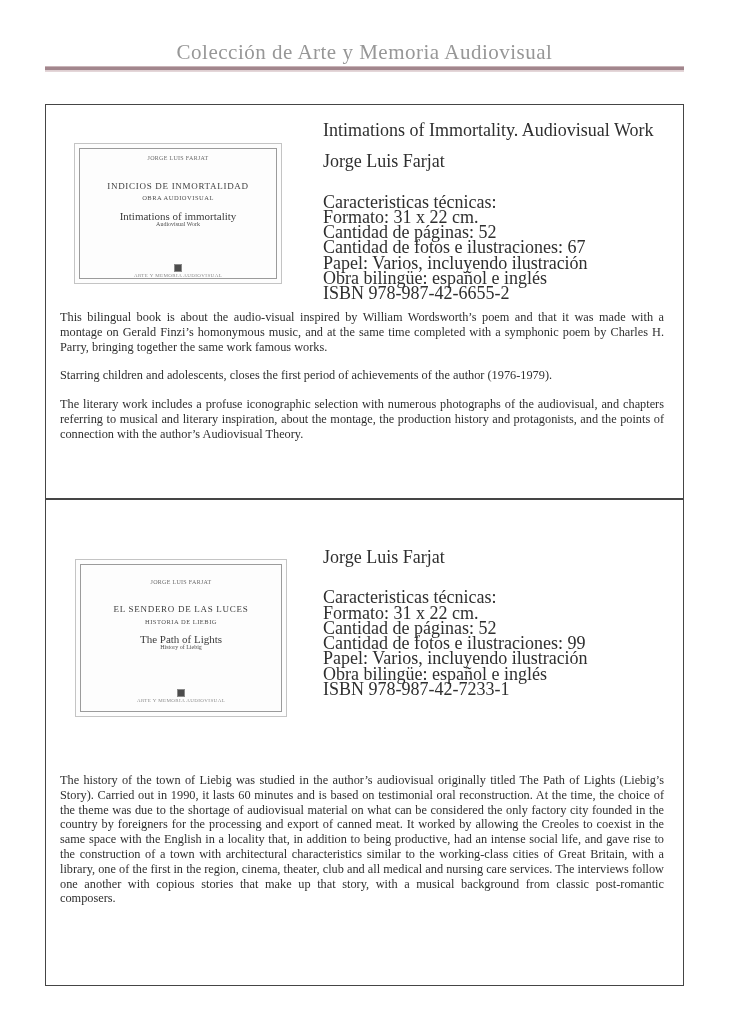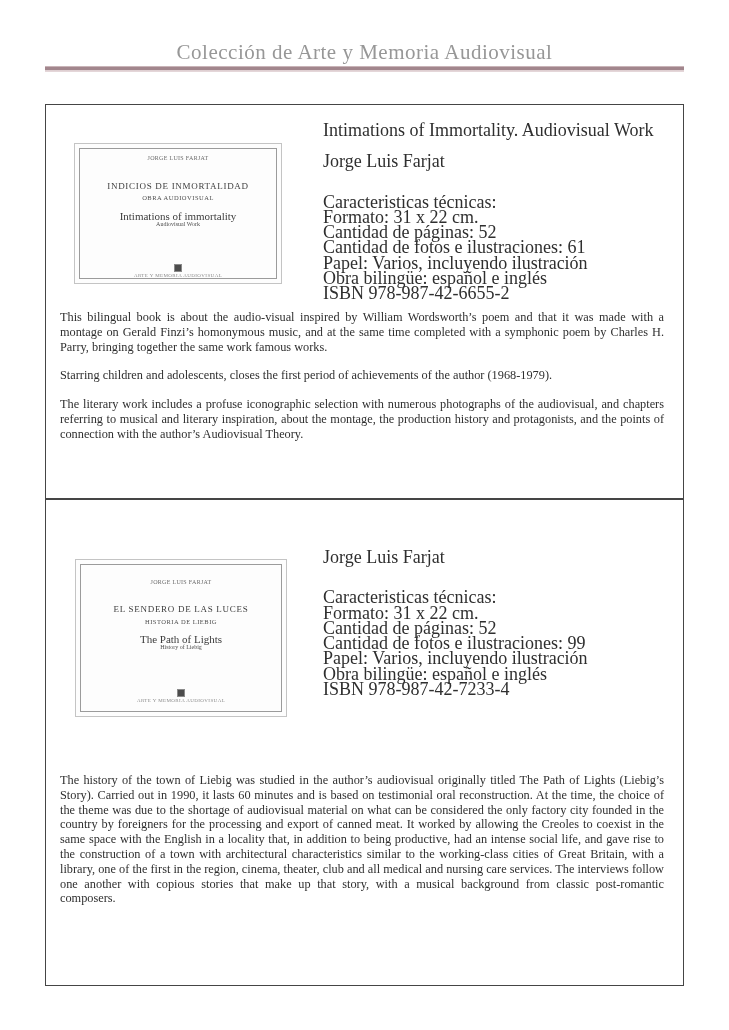--- a/index.html
+++ b/index.html
@@ -121,29 +121,29 @@
         <div class="publisher-text">ARTE Y MEMORIA AUDIOVISUAL</div>
       </div>
     </div>
 
     <div class="info-col">
       <p class="info-title">Intimations of Immortality. Audiovisual Work</p>
       <p class="info-author">Jorge Luis Farjat</p>
       <p class="spec-line">Caracteristicas técnicas:</p>
       <p class="spec-line">Formato: 31 x 22 cm.</p>
       <p class="spec-line">Cantidad de páginas: 52</p>
-      <p class="spec-line">Cantidad de fotos e ilustraciones: 61</p>
+      <p class="spec-line">Cantidad de fotos e ilustraciones: 67</p>
       <p class="spec-line">Papel: Varios, incluyendo ilustración</p>
       <p class="spec-line">Obra bilingüe: español e inglés</p>
       <p class="spec-line">ISBN 978-987-42-6655-2</p>
     </div>
 
     <div class="desc">
       <p>This bilingual book is about the audio-visual inspired by William Wordsworth’s poem and that it was made with a montage on Gerald Finzi’s homonymous music, and at the same time completed with a symphonic poem by Charles H. Parry, bringing together the same work famous works.</p>
-      <p>Starring children and adolescents, closes the first period of achievements of the author (1968-1979).</p>
+      <p>Starring children and adolescents, closes the first period of achievements of the author (1976-1979).</p>
       <p>The literary work includes a profuse iconographic selection with numerous photographs of the audiovisual, and chapters referring to musical and literary inspiration, about the montage, the production history and protagonists, and the points of connection with the author’s Audiovisual Theory.</p>
     </div>
   </div>
 
   <div class="entry-box" id="entry-2">
 
     <div class="cover">
       <div class="cover-frame"></div>
       <div class="cover-line cover-author">JORGE LUIS FARJAT</div>
       <div class="cover-line cover-title-es">EL SENDERO DE LAS LUCES</div>
@@ -157,21 +157,21 @@
     </div>
 
     <div class="info-col">
       <p class="info-author">Jorge Luis Farjat</p>
       <p class="spec-line">Caracteristicas técnicas:</p>
       <p class="spec-line">Formato: 31 x 22 cm.</p>
       <p class="spec-line">Cantidad de páginas: 52</p>
       <p class="spec-line">Cantidad de fotos e ilustraciones: 99</p>
       <p class="spec-line">Papel: Varios, incluyendo ilustración</p>
       <p class="spec-line">Obra bilingüe: español e inglés</p>
-      <p class="spec-line">ISBN 978-987-42-7233-4</p>
+      <p class="spec-line">ISBN 978-987-42-7233-1</p>
     </div>
 
     <div class="desc">
       <p>The history of the town of Liebig was studied in the author’s audiovisual originally titled The Path of Lights (Liebig’s Story). Carried out in 1990, it lasts 60 minutes and is based on testimonial oral reconstruction. At the time, the choice of the theme was due to the shortage of audiovisual material on what can be considered the only factory city founded in the country by foreigners for the processing and export of canned meat. It worked by allowing the Creoles to coexist in the same space with the English in a locality that, in addition to being productive, had an intense social life, and gave rise to the construction of a town with architectural characteristics similar to the working-class cities of Great Britain, with a library, one of the first in the region, cinema, theater, club and all medical and nursing care services. The interviews follow one another with copious stories that make up that story, with a musical background from classic post-romantic composers.</p>
     </div>
   </div>
 
 </div>
 
 </body></html>

